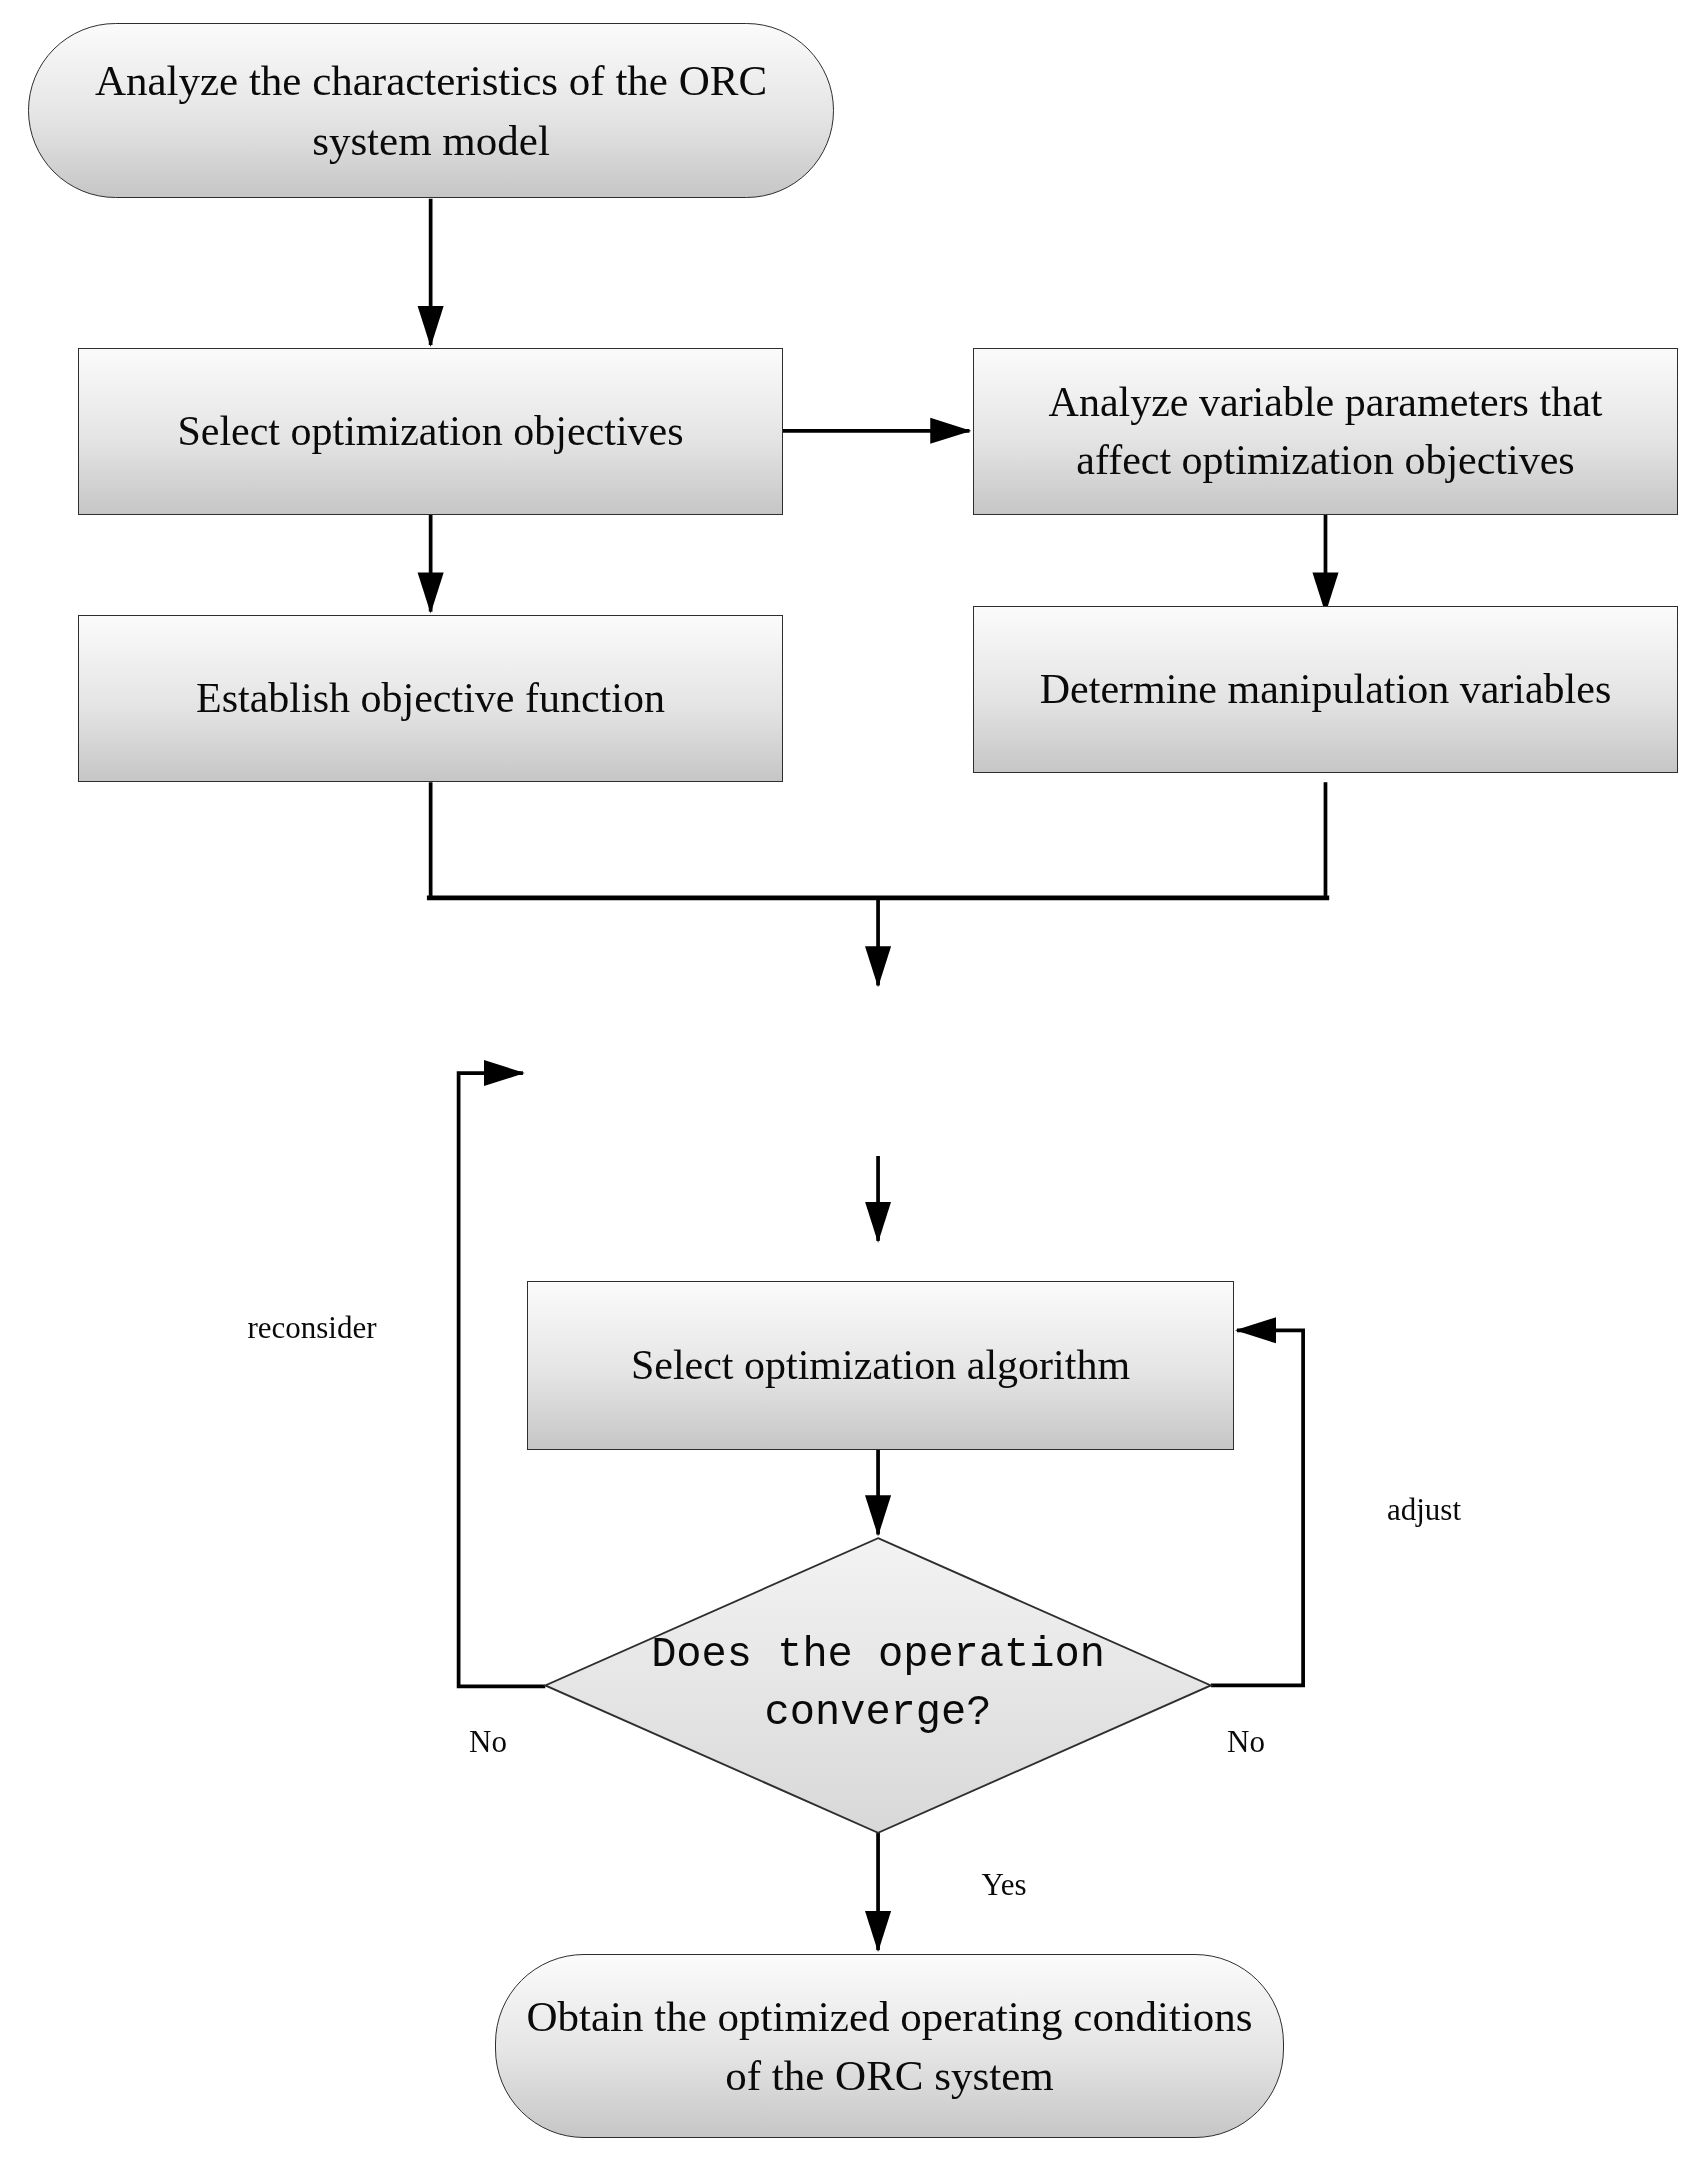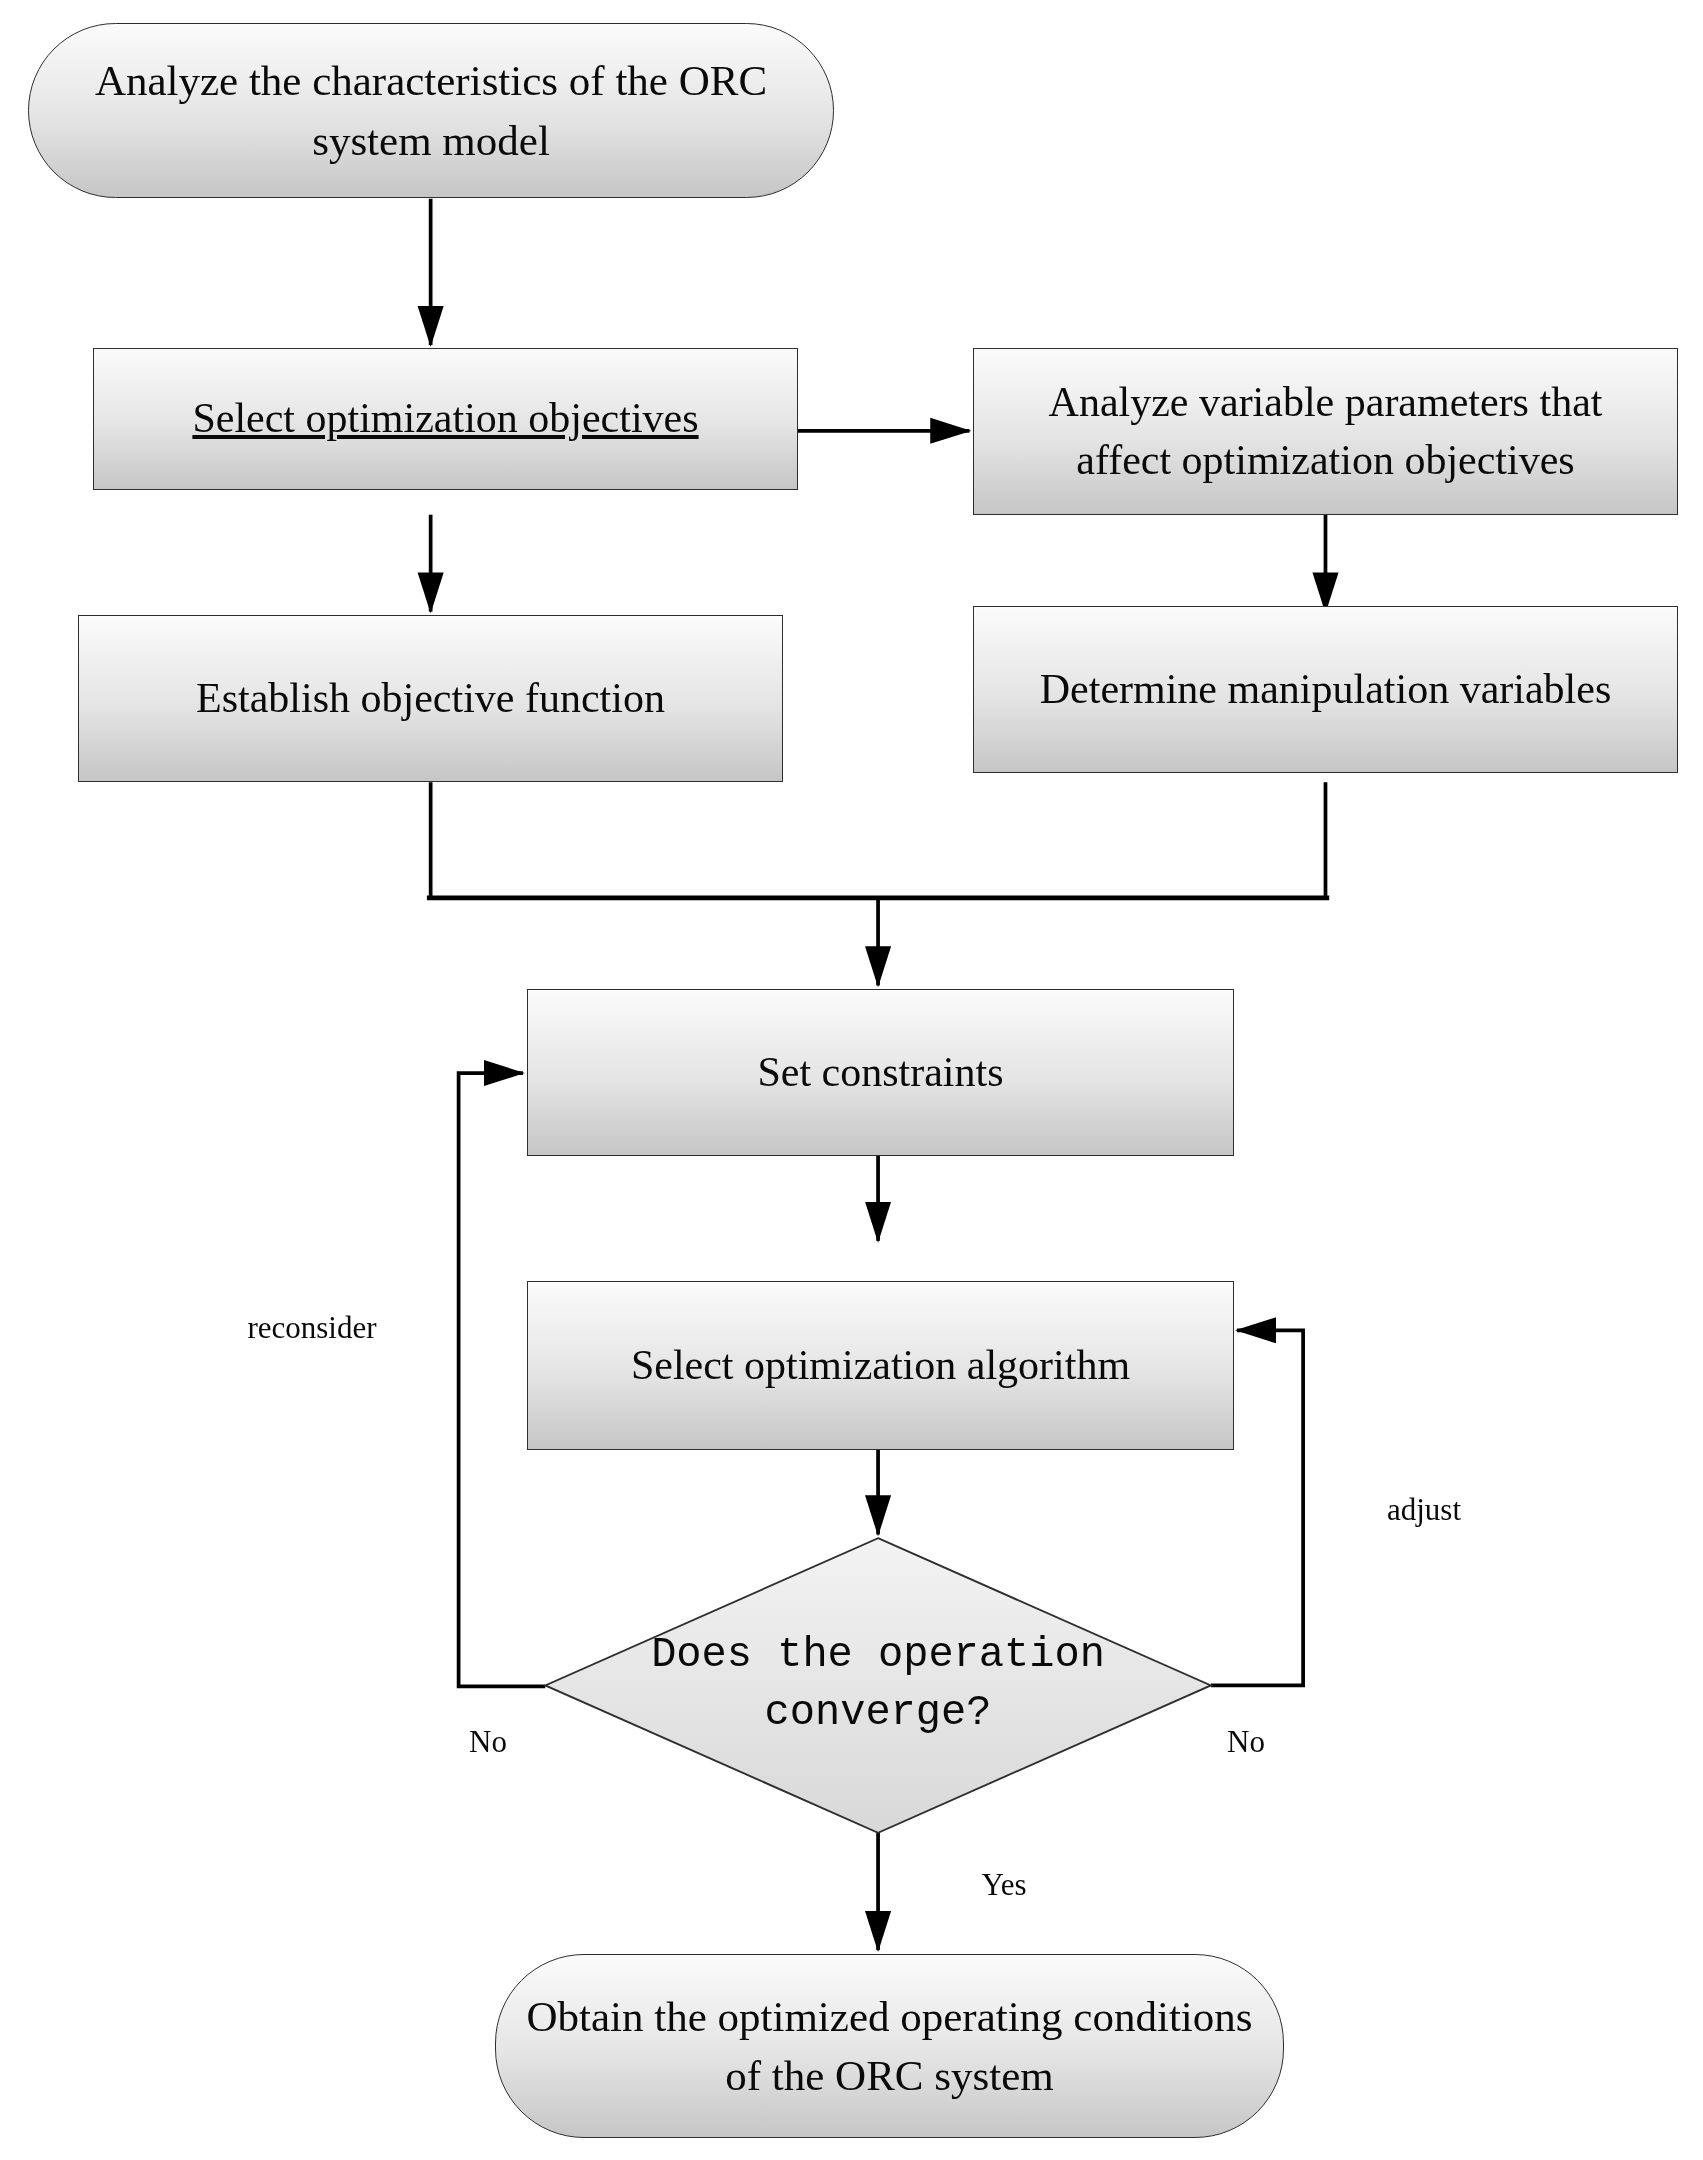--- a/index.html
+++ b/index.html
@@ -91,39 +91,36 @@
     <polyline class="edge" points="585,1809 492,1809 492,1151 561,1151" marker-end="url(#ah)"></polyline>
     <polyline class="edge" points="1299,1808 1398,1808 1398,1427 1327,1427" marker-end="url(#ah)"></polyline>
 
     <polygon points="942,1650 1299,1808 942,1966 585,1808" fill="url(#diamondGrad)" stroke="#2e2e2e" stroke-width="2"></polygon>
   </svg>
 
   <div class="node stadium" style="left:28px; top:23px; width:806px; height:175px;">
     <span>Analyze the characteristics of the ORC system model</span>
   </div>
 
-  <div class="node" style="left:93px; top:348px; width:705px; height:142px;text-decoration:underline;">
+  <div class="node" style="left:78px; top:348px; width:705px; height:167px;">
     <span>Select optimization objectives</span>
   </div>
 
   <div class="node" style="left:973px; top:348px; width:705px; height:167px;">
     <span>Analyze variable parameters that affect optimization objectives</span>
   </div>
 
   <div class="node" style="left:78px; top:615px; width:705px; height:167px;">
     <span>Establish objective function</span>
   </div>
 
   <div class="node" style="left:973px; top:606px; width:705px; height:167px;">
     <span>Determine manipulation variables</span>
   </div>
 
-  <div class="node" style="left:527px; top:989px; width:707px; height:167px;">
-    <span>Set constraints</span>
-  </div>
 
   <div class="node" style="left:527px; top:1245px; width:707px; height:169px;margin-top:36px;">
     <span>Select optimization algorithm</span>
   </div>
 
   <div class="diamond-label" style="left:878px; top:1685px;">Does the operation converge?</div>
 
   <div class="node stadium" style="left:495px; top:1954px; width:789px; height:184px;">
     <span>Obtain the optimized operating conditions of the ORC system</span>
   </div>

